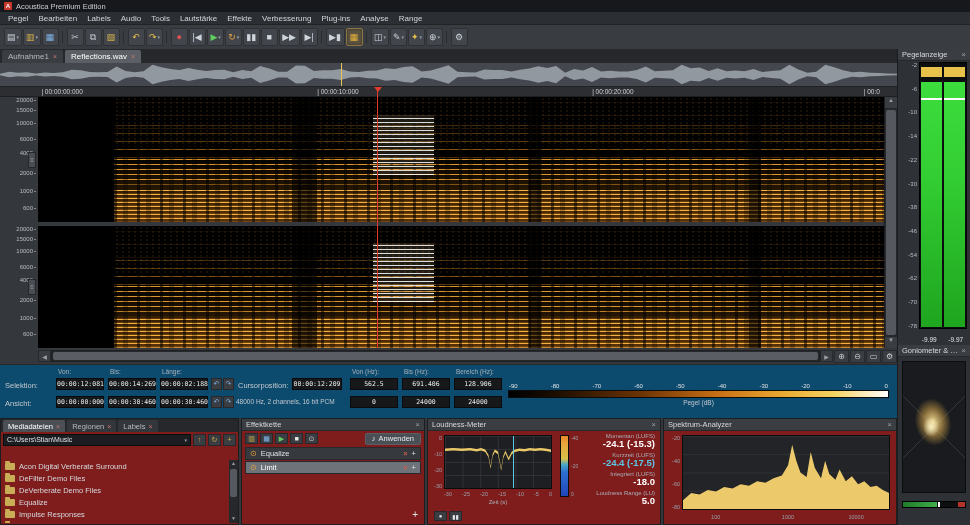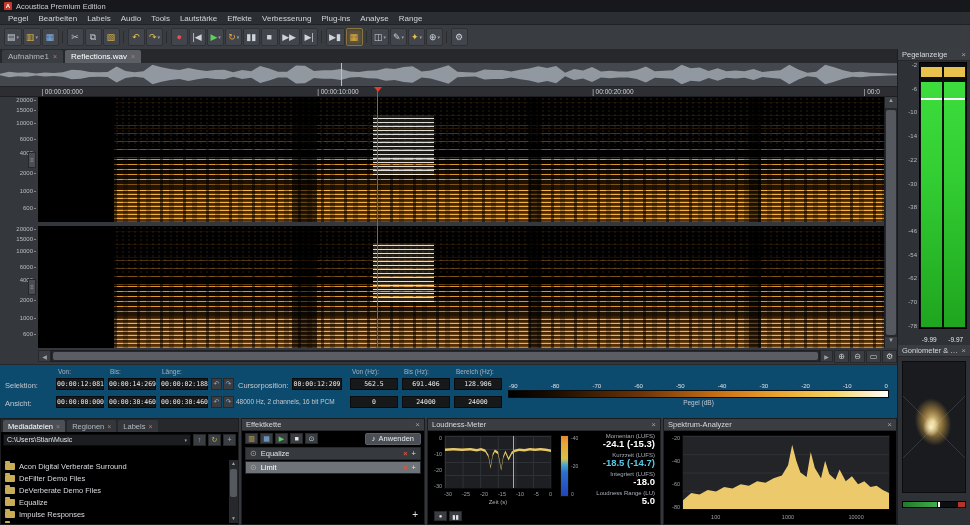--- a/index.html
+++ b/index.html
@@ -84,21 +84,21 @@
          font-family:"DejaVu Sans Mono",monospace;font-size:6.5px;line-height:10px;text-align:center}
   .mini{position:absolute;width:11px;height:12px;background:#3a3d42;border:1px solid #26282c;color:#7fb3e8;font-size:7px;line-height:10px;text-align:center}
   .fmt{position:absolute;left:236px;top:33px;font-size:6.5px;color:#c3c8ce;white-space:nowrap}
   .legend{position:absolute;left:508px;right:8px;top:18px}
   .legend .lticks{display:flex;justify-content:space-between;font-size:6px;color:#dfe2e6;padding:0 1px}
   .legend .lbar{height:8px;margin-top:1px;border:1px solid #0a0b0c;
     background:linear-gradient(to right,#000 0%,#1c0d00 12%,#6d3406 35%,#c86f14 55%,#eaa830 72%,#f6d463 86%,#fff 100%)}
   .legend .llab{text-align:center;font-size:6.5px;color:#c3c8ce;margin-top:1px}
 
   
-  .panel{position:absolute;top:418px;height:107px;background:#000000;border:1px solid #1b1d1f}
+  .panel{position:absolute;top:418px;height:107px;background:#7f1d1d;border:1px solid #1b1d1f}
   .phead{height:12px;background:#3a3d42;border-bottom:1px solid #26282c;display:flex;align-items:center;padding:0 4px;font-size:7.5px;color:#d6d9dd}
   .phead .t{flex:1;overflow:hidden;white-space:nowrap;text-overflow:ellipsis}
   .phead .x{color:#9aa0a8;font-size:8px}
   #media{left:0;width:239px}
   #fx{left:241px;width:184px}
   #loud{left:427px;width:234px}
   #spec{left:663px;width:234px}
 
   
   .mtabs{height:13px;background:#26282c;display:flex;align-items:flex-end;gap:2px;padding:0 2px}
@@ -606,21 +606,21 @@
         <span>-20</span>
         <span>-40</span>
       </div>
     <div class="lvals">
         <div class="lrow">
         <div class="ll">Momentan (LUFS)</div>
         <div class="lv">-24.1 (-15.3)</div>
       </div>
         <div class="lrow cyan">
         <div class="ll">Kurzzeit (LUFS)</div>
-        <div class="lv">-18.5 (-14.7)</div>
+        <div class="lv">-24.4 (-17.5)</div>
       </div>
         <div class="lrow">
         <div class="ll">Integriert (LUFS)</div>
         <div class="lv">-18.0</div>
       </div>
         <div class="lrow">
         <div class="ll">Loudness Range (LU)</div>
         <div class="lv">5.0</div>
       </div>
       </div>

